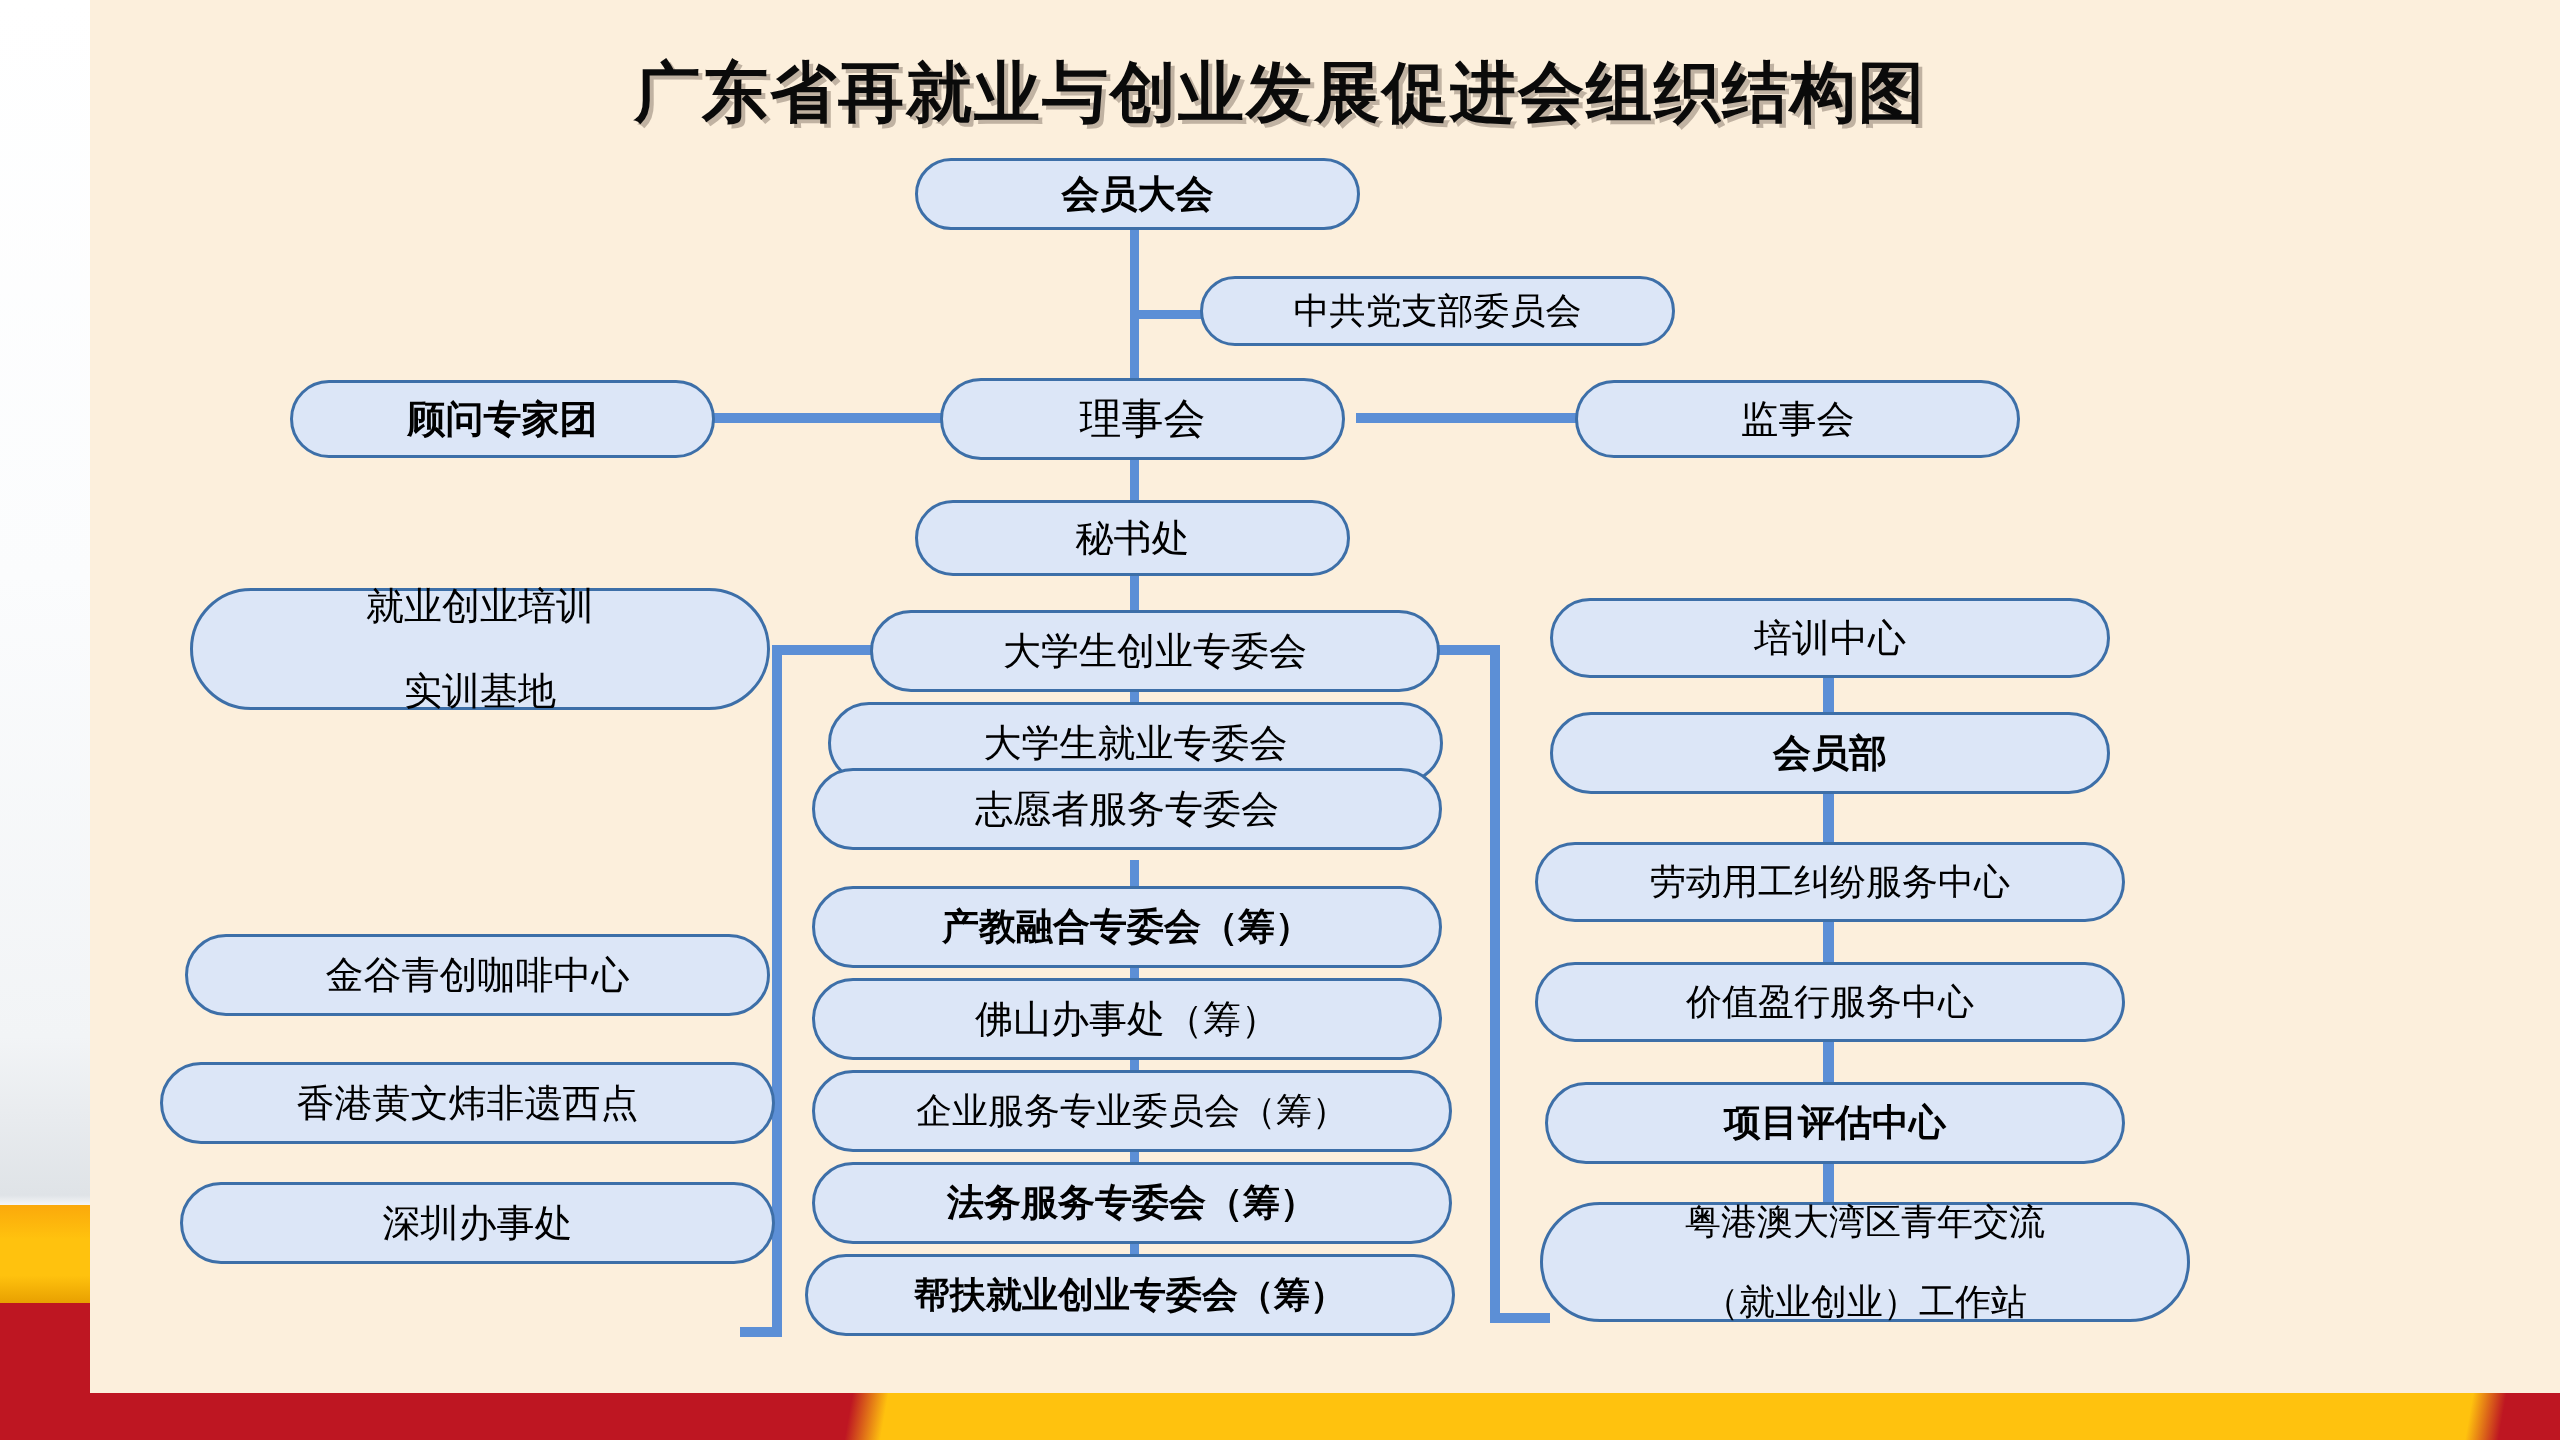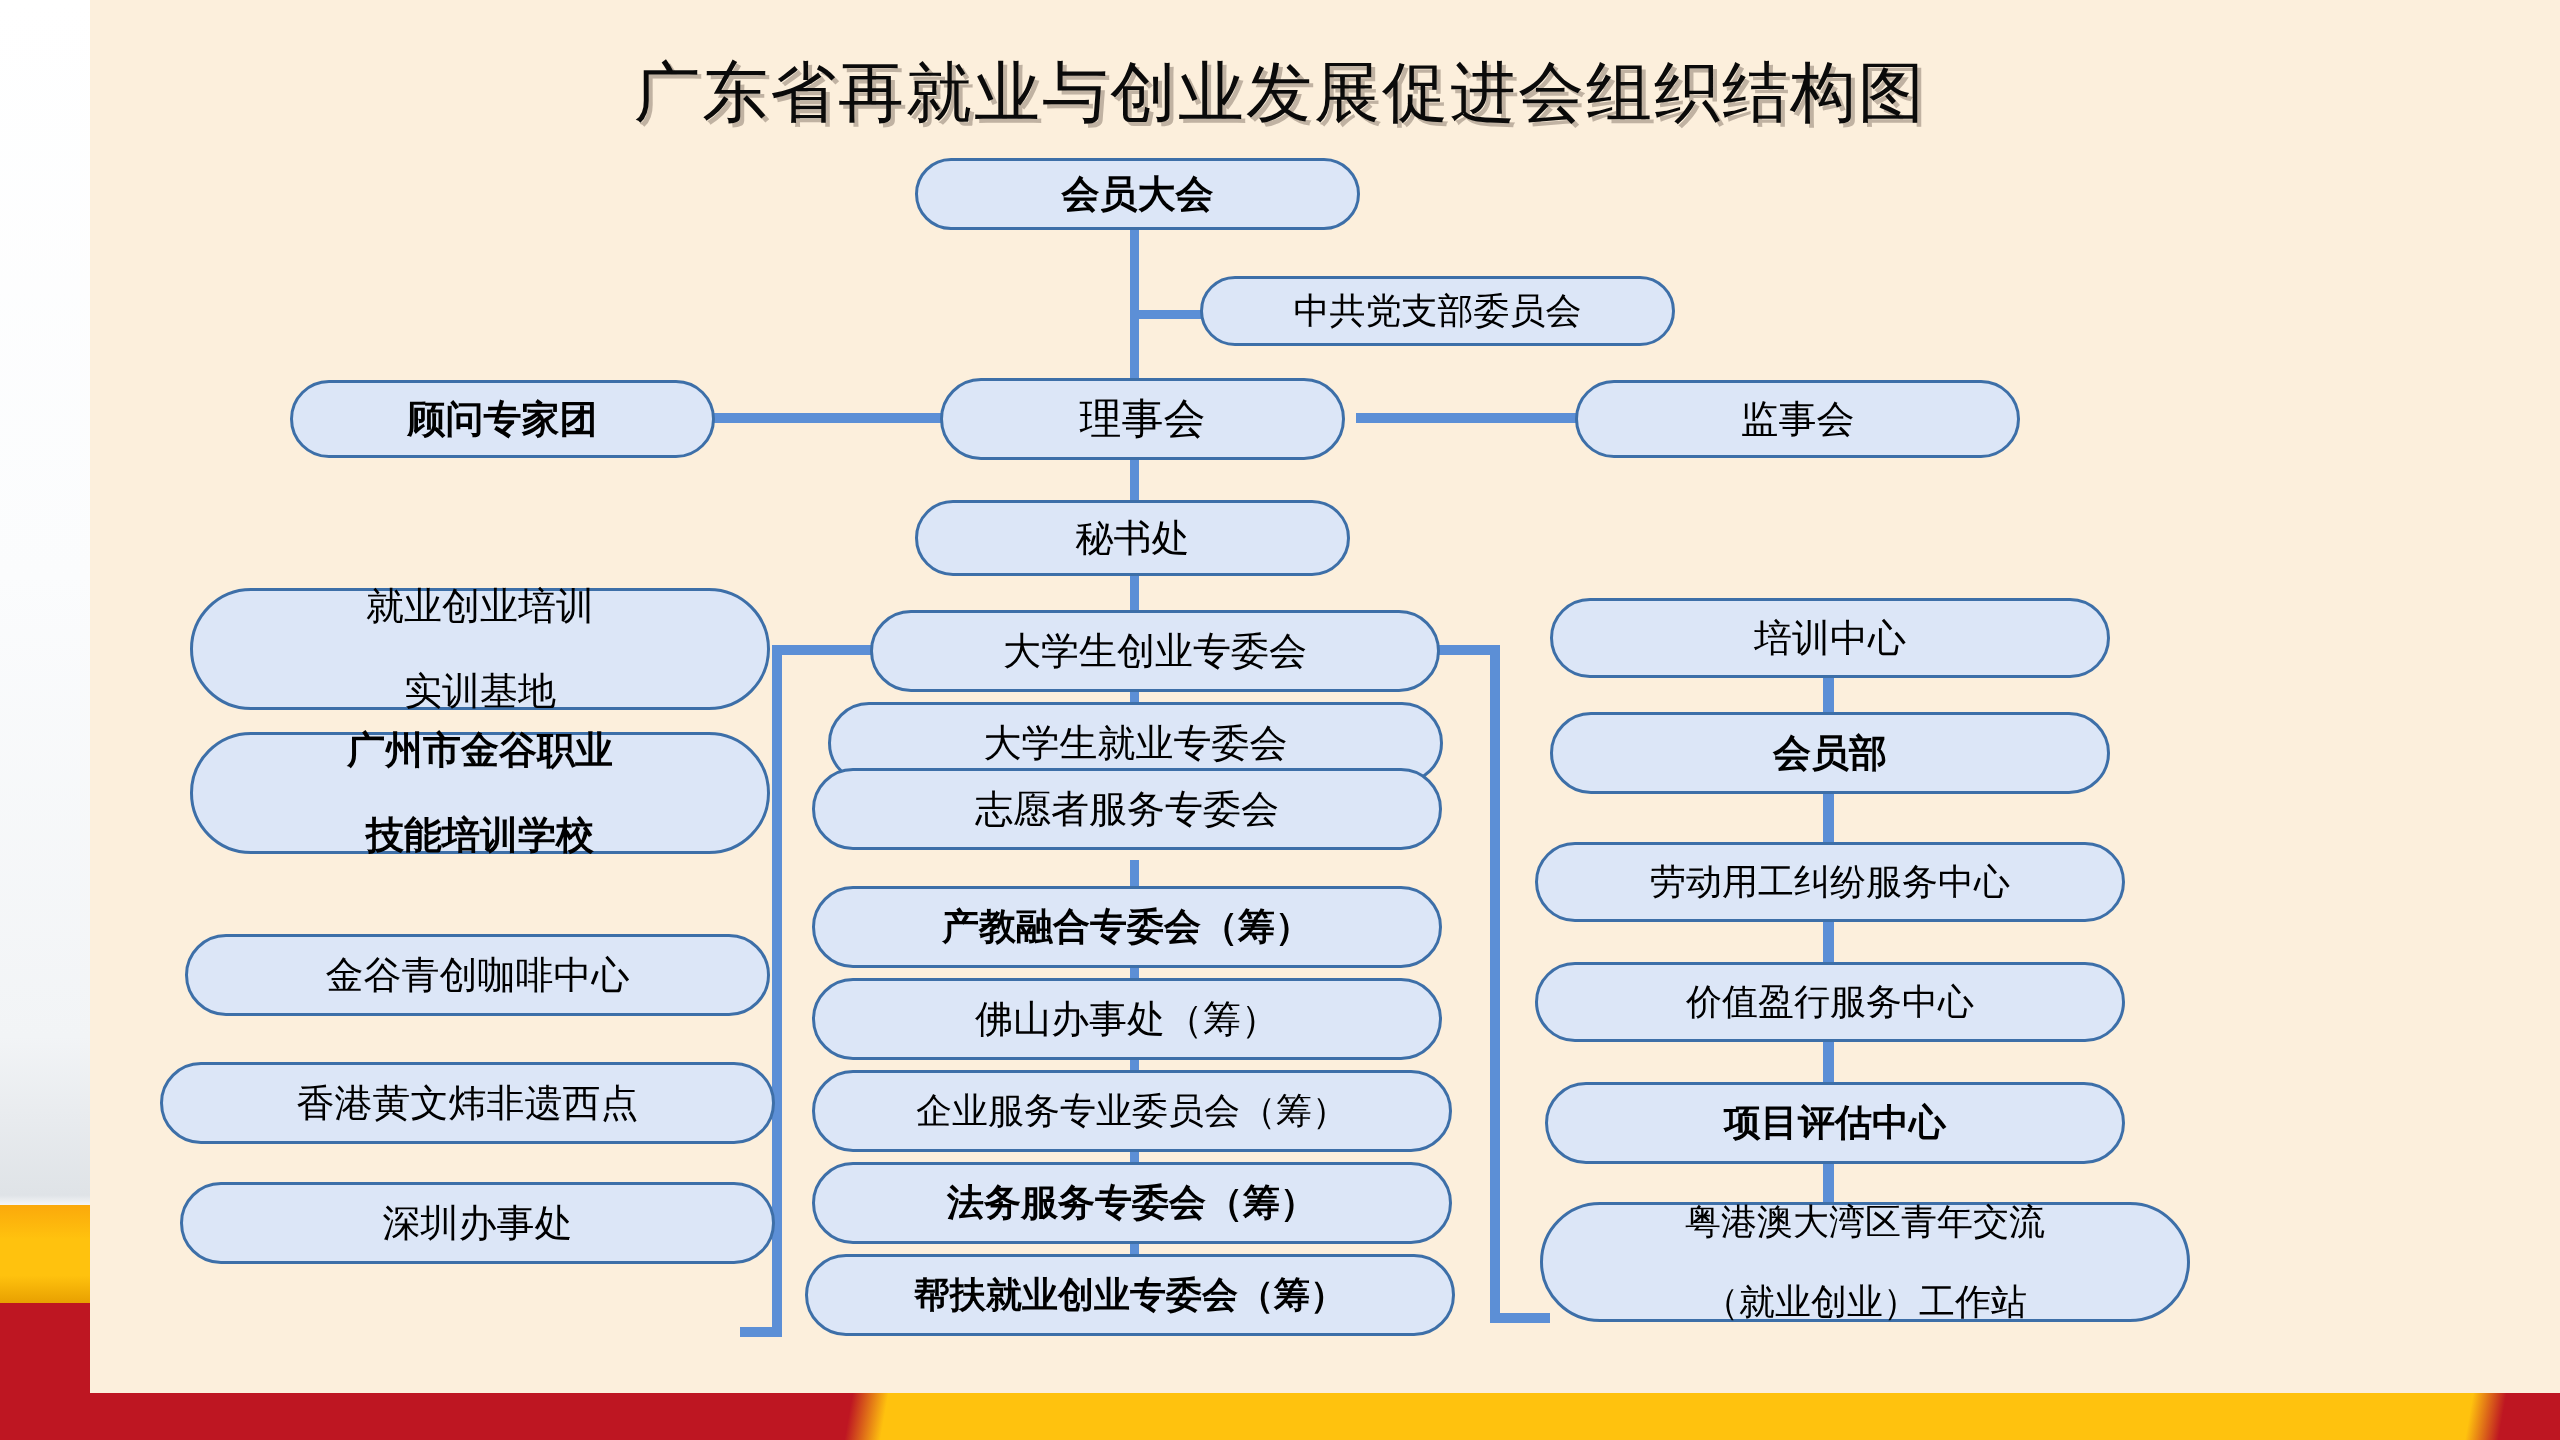--- a/index.html
+++ b/index.html
@@ -18,21 +18,21 @@
   .left-gold{position:absolute;left:0;top:1205px;width:90px;height:98px;
      background:linear-gradient(180deg,#FBA90B 0%,#FFC20E 35%,#FFC20E 72%,#E8A000 100%);z-index:2;}
   .left-red{position:absolute;left:0;top:1303px;width:90px;height:137px;background:#BE1622;z-index:2;}
   .page-inner{position:absolute;left:90px;top:0;width:2470px;height:1393px;background:#FCEFDC;z-index:3;}
   .bottom-band{position:absolute;left:0;top:1393px;width:2560px;height:47px;background:#BE1622;z-index:4;}
   .bottom-gold{position:absolute;left:0;top:1393px;width:2560px;height:47px;z-index:5;
      background:linear-gradient(100deg,rgba(0,0,0,0) 0,rgba(0,0,0,0) 33.2%,#FFC20E 34.6%,#FFC20E 96.3%,rgba(0,0,0,0) 97.6%,rgba(0,0,0,0) 100%);}
 
   
   .title{position:absolute;z-index:12;left:0;top:48px;width:2560px;text-align:center;
-     font-size:66px;font-weight:normal;color:#0a0a0a;letter-spacing:2px;
+     font-size:66px;font-weight:bold;color:#0a0a0a;letter-spacing:2px;
      text-shadow:4px 4px 0 rgba(120,105,90,.45);white-space:nowrap;}
 
   
   .line{position:absolute;background:#5C8FD6;z-index:6;}
 
   
   .node{position:absolute;z-index:10;box-sizing:border-box;
      background:#DCE6F7;border:3px solid #3D6FA8;border-radius:999px;
      display:flex;align-items:center;justify-content:center;text-align:center;
      color:#000;line-height:1.12;padding:2px 14px;}
@@ -109,26 +109,20 @@
     <span>秘书处</span>
   </div>
 
   <div class="node" style="left:190px;top:588px;width:580px;height:122px;font-size:38px;">
     <span>
       <span>就业创业培训</span><br>
       <span>实训基地</span>
     </span>
   </div>
 
-  <div class="node" style="left:190px;top:732px;width:580px;height:122px;font-size:38px;">
-    <span class="b">
-      <span>广州市金谷职业</span><br>
-      <span>技能培训学校</span>
-    </span>
-  </div>
 
   <div class="node" style="left:185px;top:934px;width:585px;height:82px;font-size:38px;">
     <span>金谷青创咖啡中心</span>
   </div>
 
   <div class="node" style="left:160px;top:1062px;width:615px;height:82px;font-size:38px;">
     <span>香港黄文炜非遗西点</span>
   </div>
 
   <div class="node" style="left:180px;top:1182px;width:595px;height:82px;font-size:38px;">

